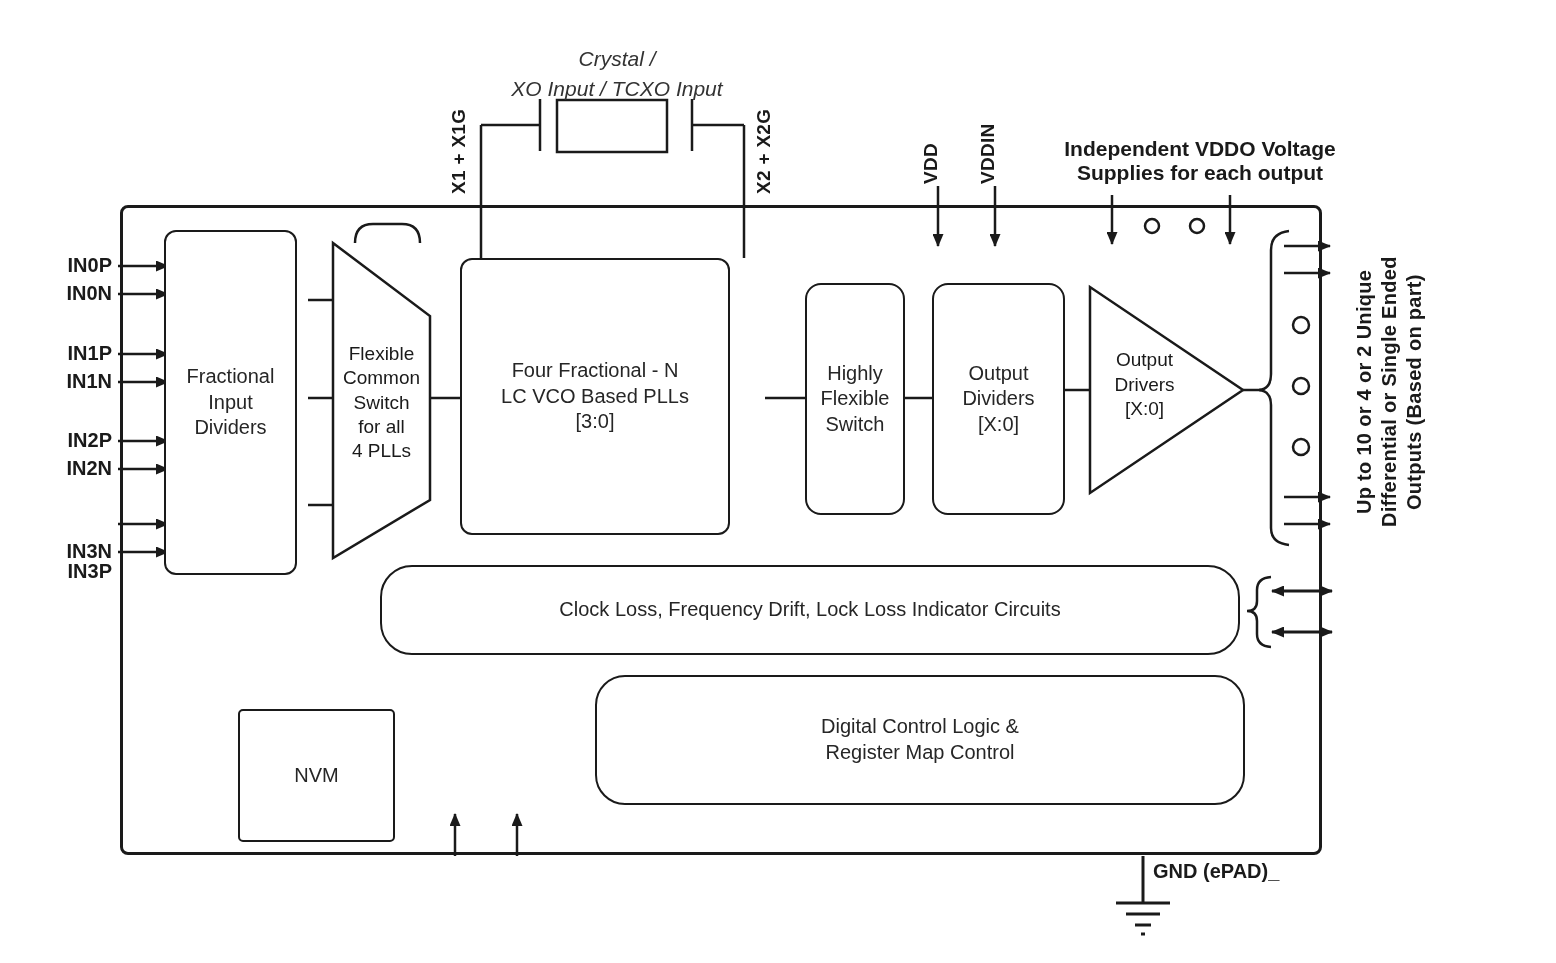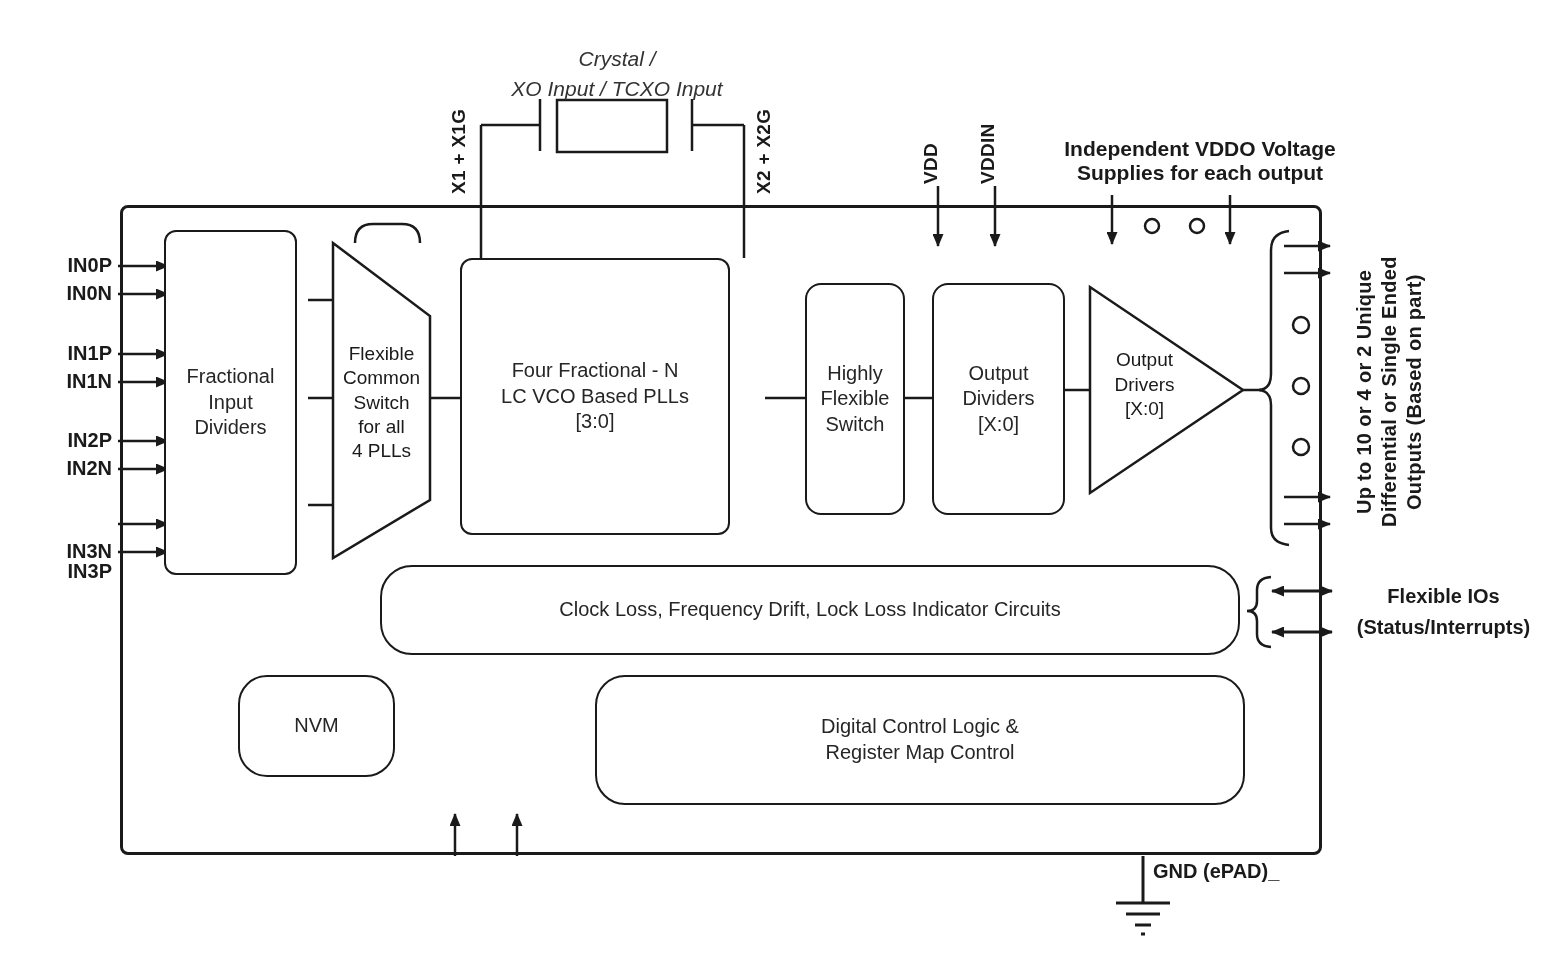--- a/index.html
+++ b/index.html
@@ -120,21 +120,21 @@
   <div class="block" style="left:805px; top:283px; width:100px; height:232px; border-radius:16px;">Highly
 Flexible
 Switch</div>
 
   <div class="block" style="left:932px; top:283px; width:133px; height:232px; border-radius:16px;">Output
 Dividers
 [X:0]</div>
 
   <div class="block" style="left:380px; top:565px; width:860px; height:90px; border-radius:32px;">Clock Loss, Frequency Drift, Lock Loss Indicator Circuits</div>
 
-  <div class="block" style="left:238px; top:675px; width:157px; height:102px; border-radius:29px;">NVM</div>
+  <div class="block" style="left:238px; top:709px; width:157px; height:133px; border-radius:5px;">NVM</div>
 
 
   <div class="block" style="left:595px; top:675px; width:650px; height:130px; border-radius:30px;">Digital Control Logic &amp;
 Register Map Control</div>
 
   <div class="label center" style="left:333px; top:342px; width:97px; font-size:19px; line-height:1.28;">Flexible
 Common
 Switch
 for all
 4 PLLs</div>
@@ -163,18 +163,16 @@
   <div class="label bold right" style="left:40px; top:370px; width:72px; font-size:20px;">IN1N</div>
   <div class="label bold right" style="left:40px; top:429px; width:72px; font-size:20px;">IN2P</div>
   <div class="label bold right" style="left:40px; top:457px; width:72px; font-size:20px;">IN2N</div>
   <div class="label bold right" style="left:40px; top:512px; width:72px; font-size:20px;margin-top:48px;">IN3P</div>
   <div class="label bold right" style="left:40px; top:540px; width:72px; font-size:20px;">IN3N</div>
 
   <div class="vlabel center" style="left:1352px; top:222px; height:340px; font-size:20px; line-height:25px;">Up to 10 or 4 or 2 Unique
 Differential or Single Ended
 Outputs (Based on part)</div>
 
-  <div class="label bold center" style="left:1336px; top:581px; width:215px; font-size:20px; line-height:1.55;">Flexible IOs
-(Status/Interrupts)</div>
 
   <div class="label bold" style="left:1153px; top:860px; font-size:20px;">GND (ePAD)_</div>
 
 </div>
 
 </body></html>

